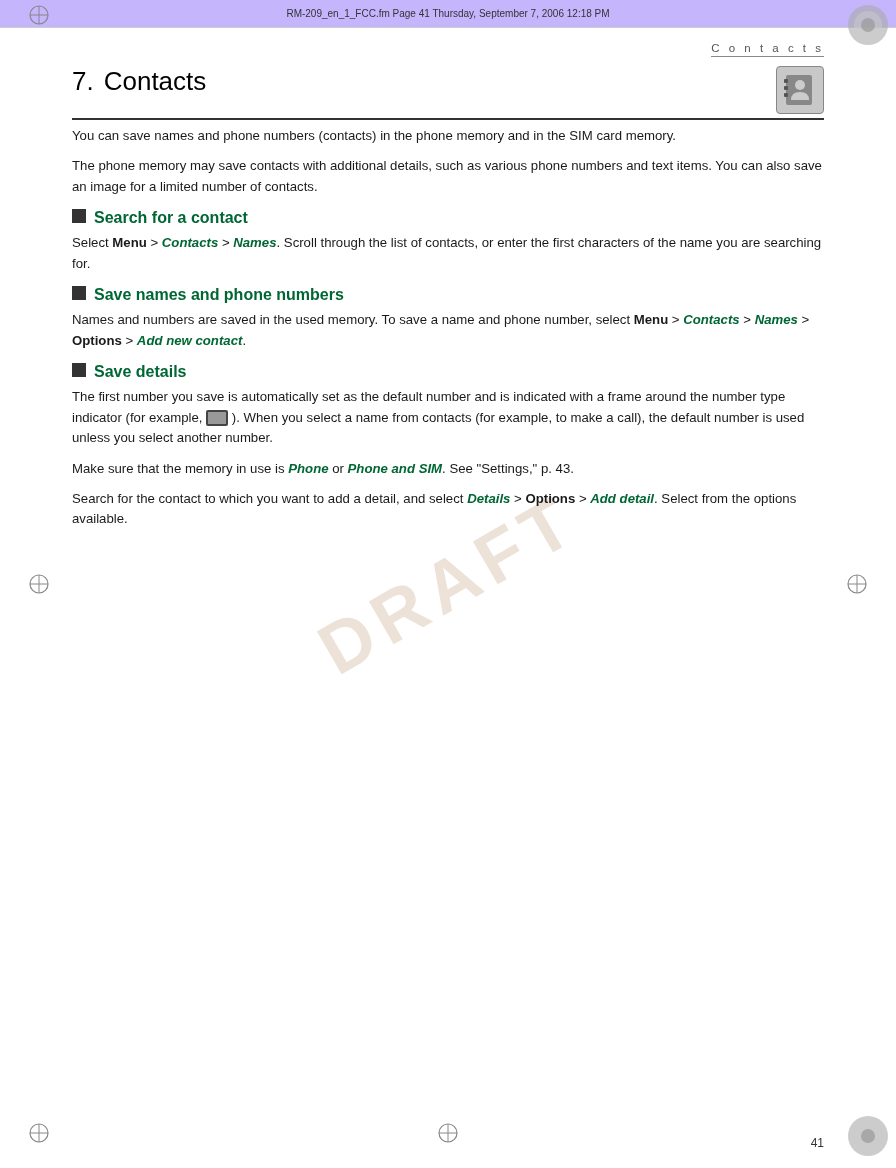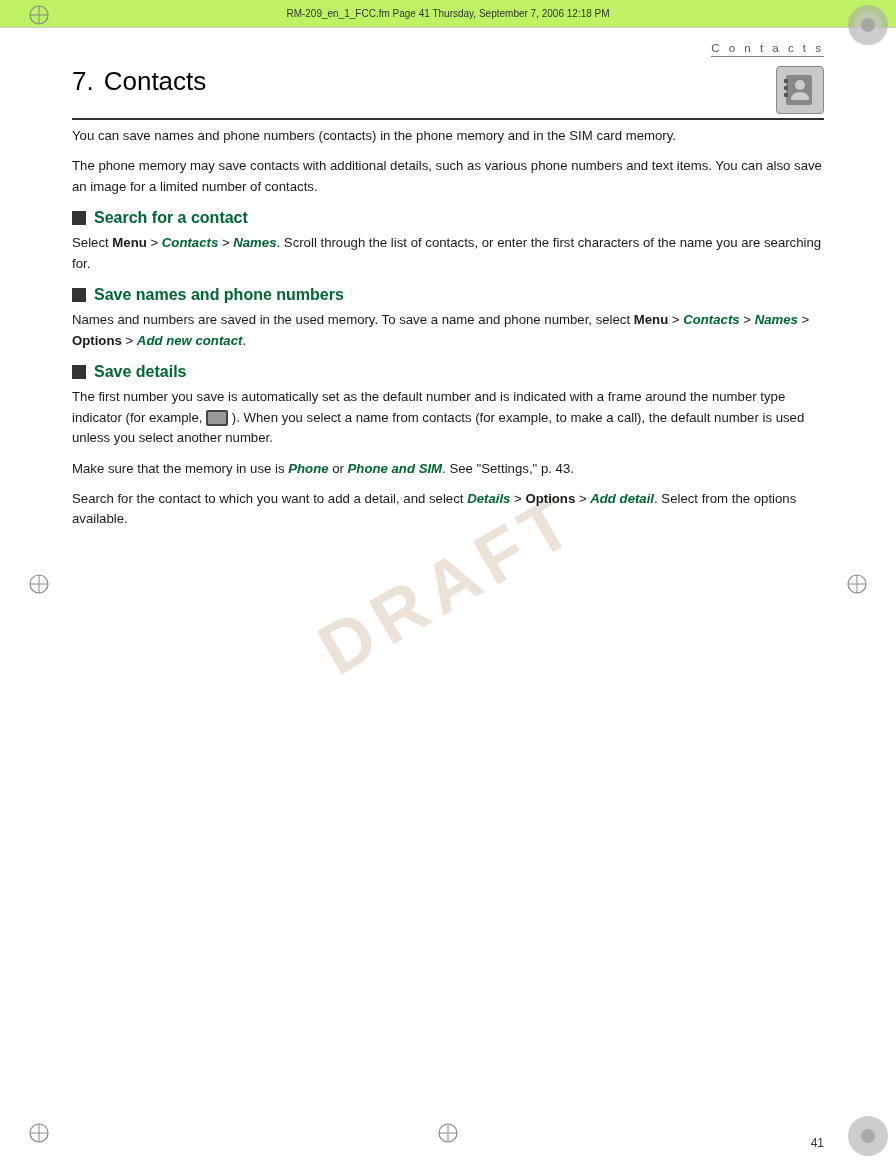--- a/index.html
+++ b/index.html
@@ -22,21 +22,21 @@
       overflow: hidden;
     }
 
     
     .header-bar {
       position: absolute;
       top: 0;
       left: 0;
       right: 0;
       height: 28px;
-      background: #bef264;
+      background: #c4b5fd;
       border-bottom: 1px solid #cccccc;
       display: flex;
       align-items: center;
       justify-content: center;
     }
 
     .header-text {
       font-size: 10px;
       color: #333333;
     }
@@ -106,21 +106,20 @@
     .body-para {
       font-size: 13.2px;
       line-height: 1.55;
       color: #1a1a1a;
       margin-bottom: 10px;
     }
 
     
     .section-heading {
       display: flex;
-      align-items: center;
       margin-top: 12px;
       margin-bottom: 6px;
     }
 
     .section-bullet {
       width: 14px;
       height: 14px;
       background: #333;
       margin-right: 8px;
       flex-shrink: 0;

